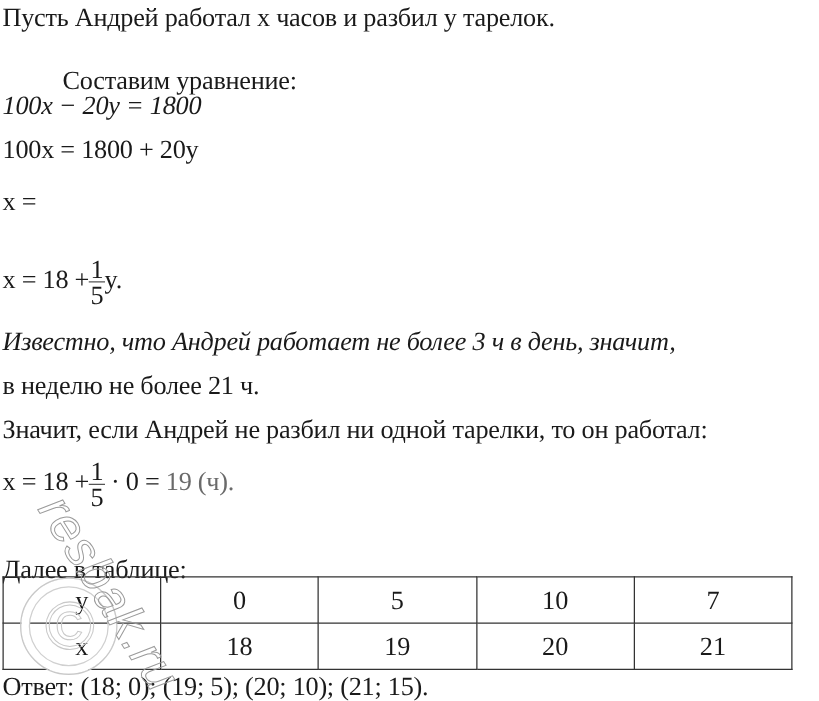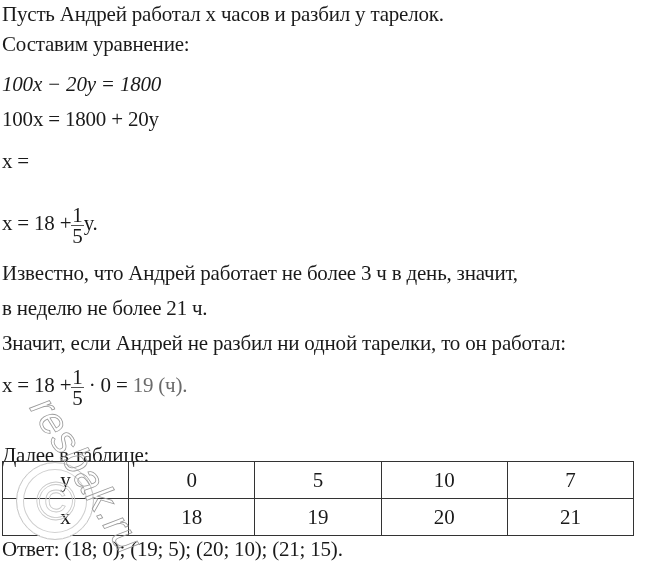--- a/index.html
+++ b/index.html
@@ -103,37 +103,37 @@
       font-size: 54px;
       color: transparent;
       -webkit-text-stroke: 0.8px #c8c8c8;
       pointer-events: none;
     }
   </style>
 </head>
 <body>
 
 <div class="line" style="top:2px;text-align:right;">Пусть Андрей работал x часов и разбил y тарелок.</div>
-<div class="line" style="top:32px;">Составим уравнение:</div>
+<div class="line" style="top:52px;margin-left:48px;">Составим уравнение:</div>
 <div class="line math" style="top:72px;font-style:italic;">100x − 20y = 1800</div>
 <div class="line math" style="top:107px;">100x = 1800 + 20y</div>
 
 <div class="line math" style="top:138px; line-height:46px;">
   <span>x =</span>
 </div>
 
 <div class="line math" style="top:200px; line-height:46px;">
   <span>x = 18 +</span><span class="frac small">
     <span class="num">1</span>
     <span class="bar"></span>
     <span class="den">5</span>
   </span><span>y.</span>
 </div>
 
-<div class="line" style="top:261px;">Известно, что Андрей работает не более 3 ч в день, значит,</div>
+<div class="line" style="top:261px;font-style:italic;">Известно, что Андрей работает не более 3 ч в день, значит,</div>
 <div class="line" style="top:296px;">в неделю не более 21 ч.</div>
 <div class="line" style="top:331px;">Значит, если Андрей не разбил ни одной тарелки, то он работал:</div>
 
 <div class="line math" style="top:362px; line-height:46px;">
   <span>x = 18 +</span><span class="frac small">
     <span class="num">1</span>
     <span class="bar"></span>
     <span class="den">5</span>
   </span>
   <span>· 0 =</span>

